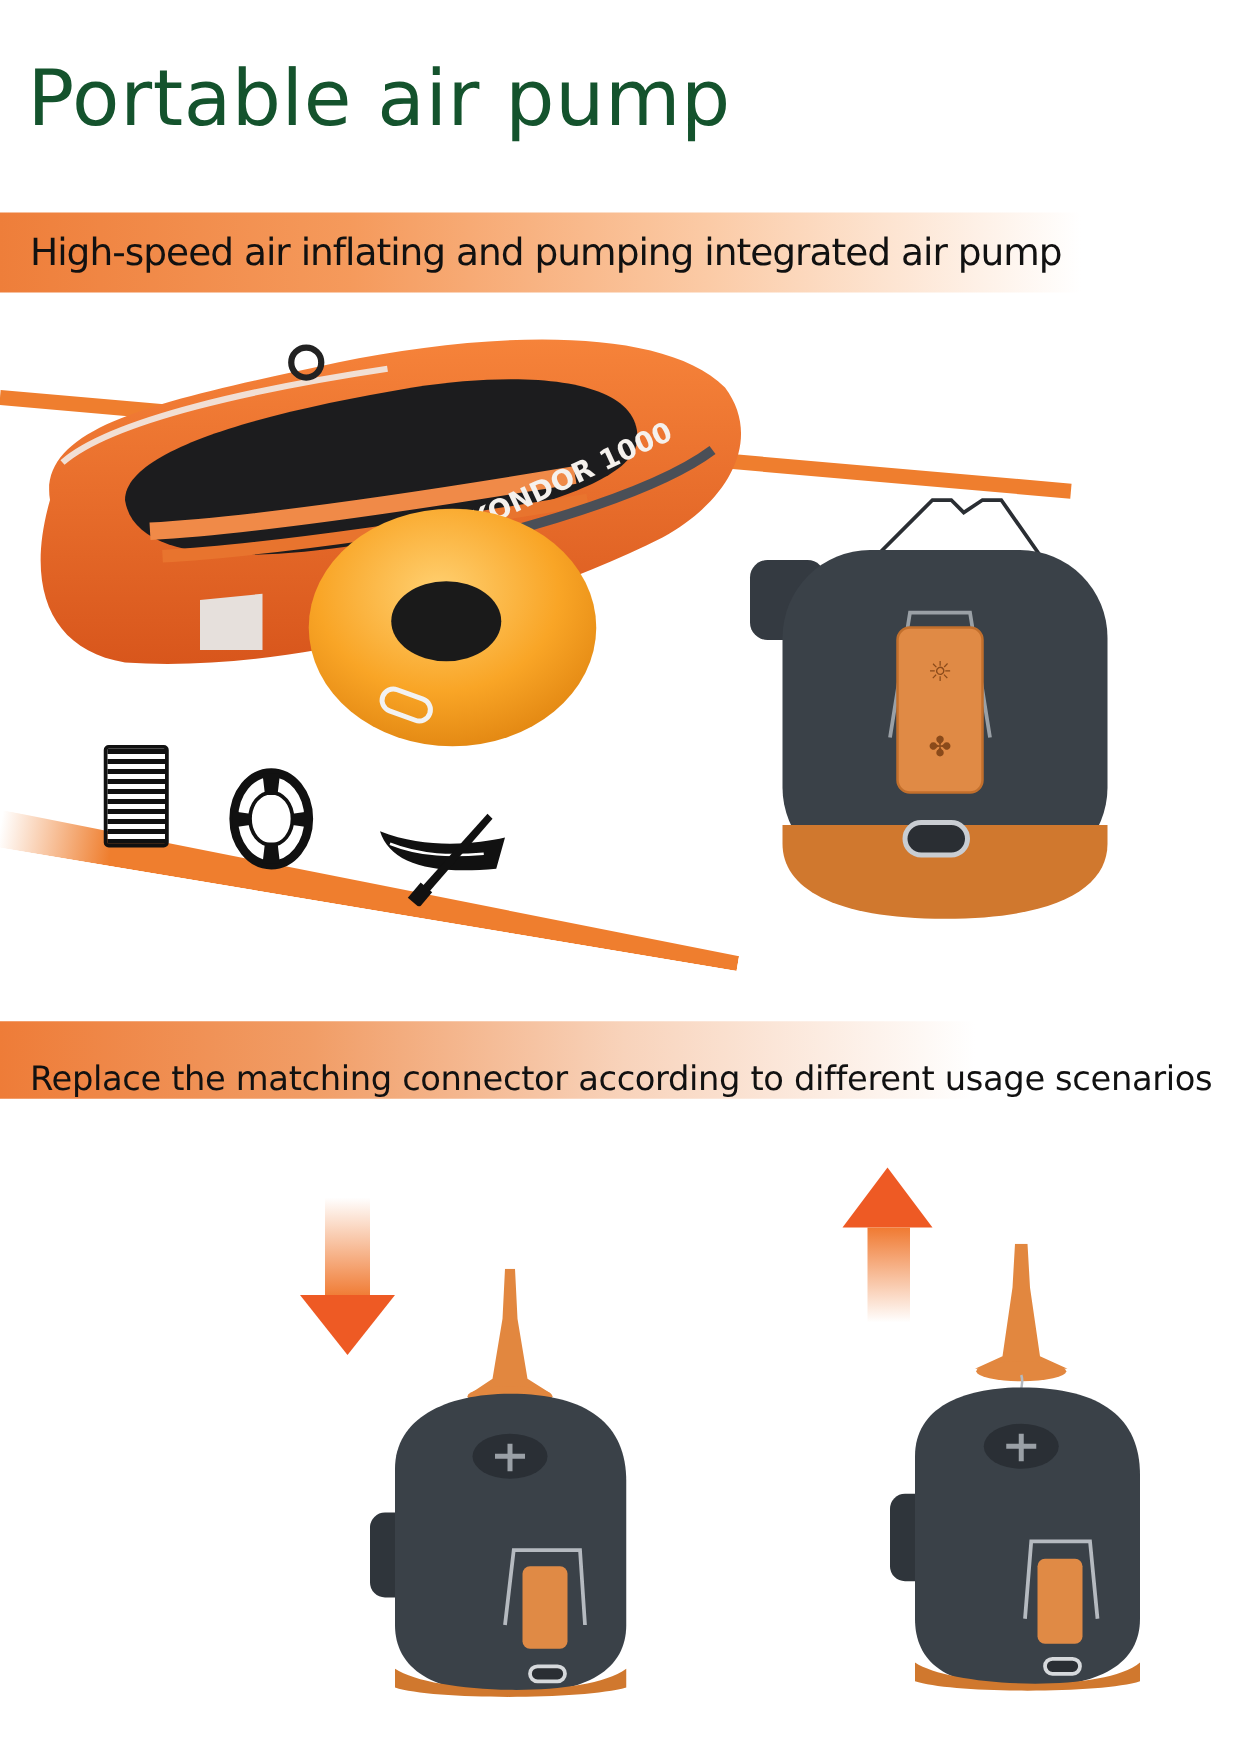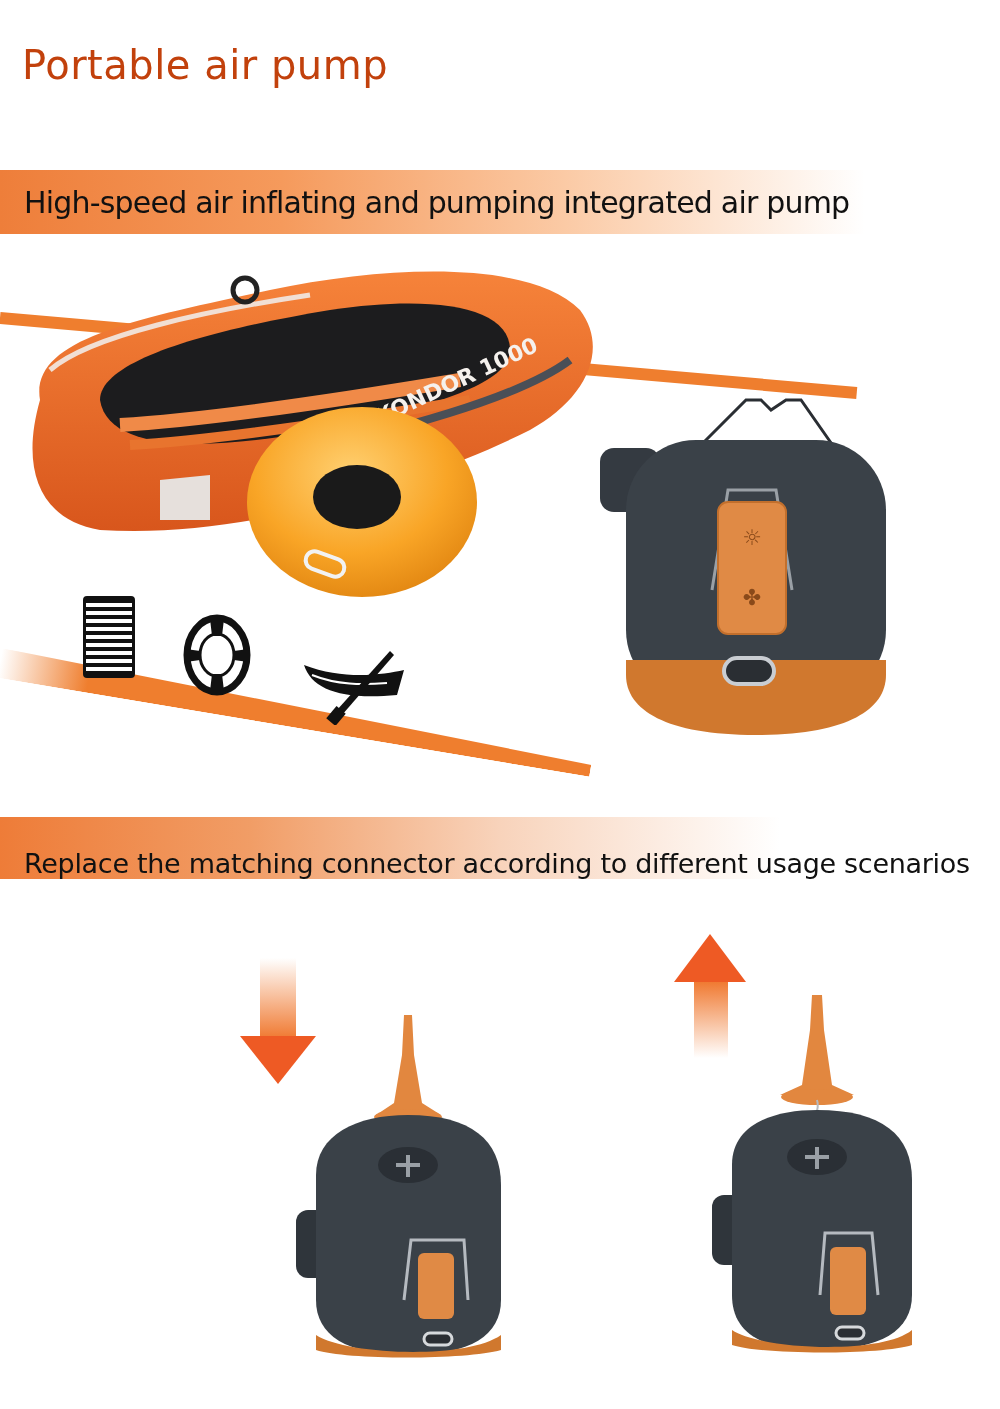--- a/index.html
+++ b/index.html
@@ -1,18 +1,18 @@
 <!DOCTYPE html>
 <html><head>
 <meta charset="utf-8">
 <style>
   html, body { margin:0; padding:0; background:#ffffff; }
   body { width:1000px; height:1409px; position:relative; overflow:hidden; font-family:"Liberation Sans", "DejaVu Sans", sans-serif; }
   .abs { position:absolute; }
-  .title { left:22px; top:42px; font-size:40px; color:#c2410c; font-family:"DejaVu Sans", sans-serif; font-weight:400; letter-spacing:0.5px; }
+  .title { left:22px; top:42px; font-size:62px; color:#14532d; font-family:"DejaVu Sans", sans-serif; font-weight:400; letter-spacing:0.5px; }
   .banner { left:0; height:64px; display:flex; align-items:center; }
   .banner1 { top:170px; width:940px; background:linear-gradient(90deg,#ee7e3a 0%, #f59a5c 30%, #fbcaa5 60%, #fff 92%);text-align:right; }
   .banner2 { top:817px; width:1000px; height:62px; background:linear-gradient(90deg,#ee7c38 0%, #f19d66 25%, #f8d3bb 50%, #fff 78%);align-items:flex-end; }
   .banner span { padding-left:24px; font-size:30px; color:#111; font-family:"DejaVu Sans", sans-serif; letter-spacing:-0.8px; }
   .banner2 span { font-size:27px; letter-spacing:-0.3px; }
   .stripe { background:#ef7e2e; transform-origin:left center; }
 </style>
 </head>
 <body>
 

